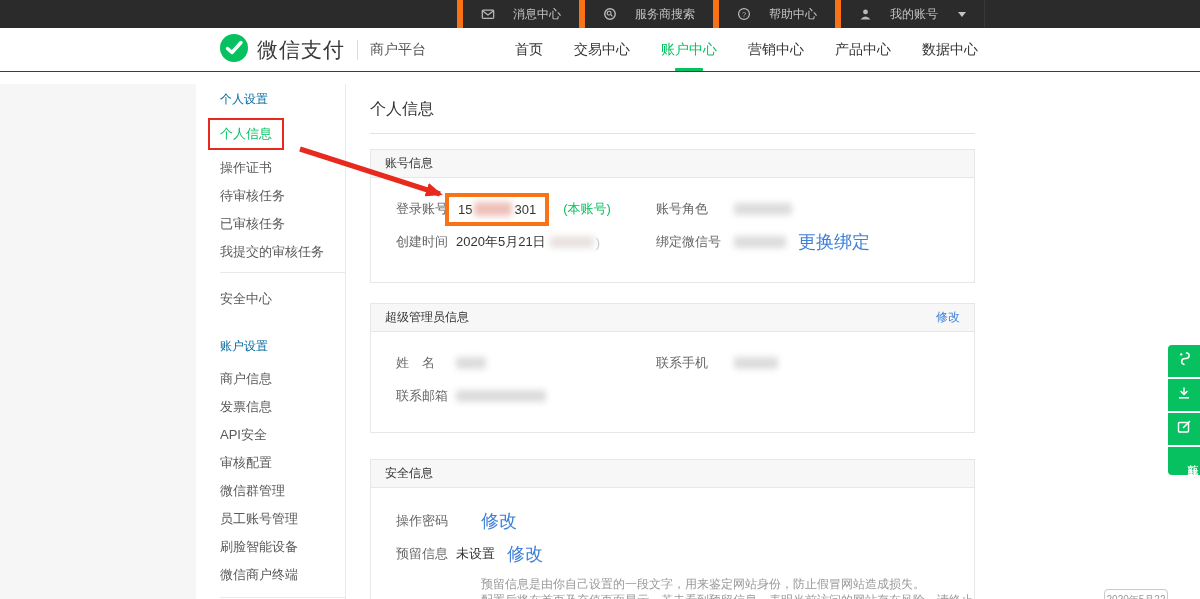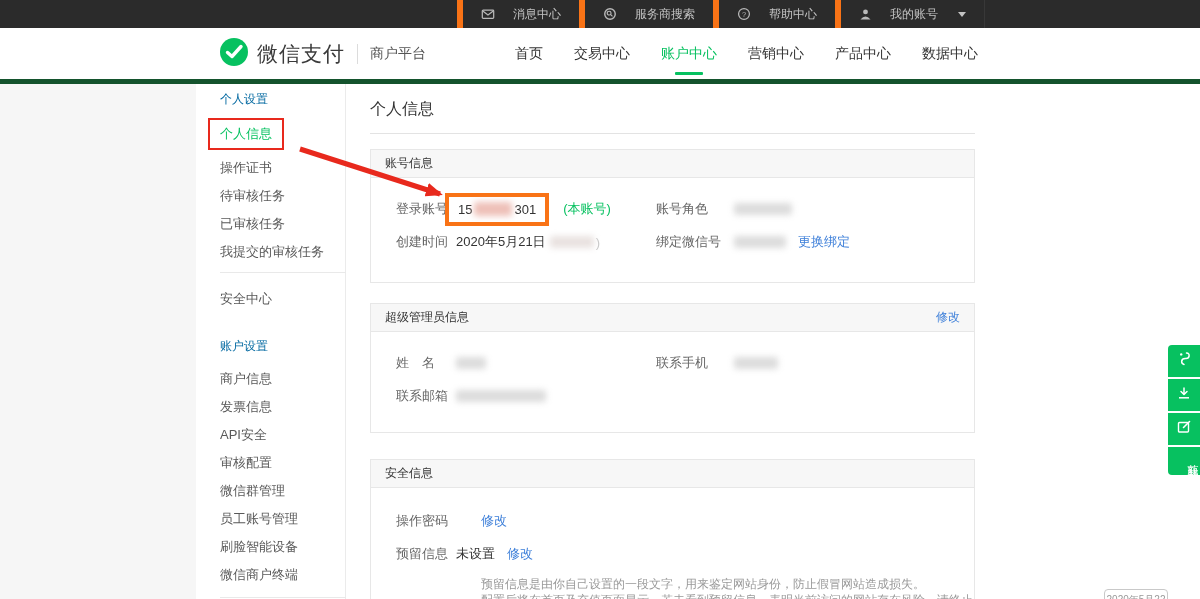--- a/index.html
+++ b/index.html
@@ -14,21 +14,21 @@
   .topbar-inner { position:absolute; right:215px; top:0; height:28px; display:flex; align-items:stretch; }
   .topbar-item {
     display:flex; align-items:center; gap:18px; padding:0 18px; cursor:pointer;
     font-size:12px; color:#c3c3c3; border-left:6px solid #f97316;
   }
   .topbar-item:last-child { border-right:1px solid #383838; }
   .topbar-item svg { display:block; }
   .caret-down { width:0; height:0; border-left:4px solid transparent; border-right:4px solid transparent; border-top:5px solid #c3c3c3; margin-left:2px; }
 
   
-  .header { position:absolute; left:0; top:28px; width:1200px; height:56px; background:#fff; border-bottom:5px solid #14532d; }
+  .header { position:absolute; left:0; top:28px; width:1200px; height:44px; background:#fff; border-bottom:1px solid #14532d; }
   .header-inner { position:relative; width:770px; margin:0 auto; height:100%; }
   .brand { position:absolute; left:4px; top:0; height:100%; display:flex; align-items:center; }
   .brand-logo { margin-right:8px; }
   .brand-name { font-size:21px; color:#3a3a3a; letter-spacing:1px; }
   .brand-sep { width:1px; height:20px; background:#dcdcdc; margin:0 12px; }
   .brand-portal { font-size:14px; color:#555; }
   .main-nav { position:absolute; right:0; top:0; height:100%; display:flex; align-items:center; gap:17px;text-align:right; }
   .nav-item { position:relative; font-size:14px; color:#333; padding:19px 7px; cursor:pointer; text-decoration:none; }
   .nav-item.active { color:#07C160; }
   .nav-item.active::after {
@@ -68,21 +68,21 @@
   }
   .section-body { padding:16px 0 22px 25px; }
   .section-body.pad2 { padding:16px 0 18px 25px; }
   .section-body.pad3 { padding:18px 0 24px 25px; }
   .row { display:flex; align-items:center; height:30px; margin-bottom:3px; font-size:13px; }
   .col1 { width:260px; display:flex; align-items:center; }
   .col2 { flex:1; display:flex; align-items:center; }
   .f-label { width:60px; color:#666; flex-shrink:0; }
   .f-label.wide { width:78px; }
   .f-value { color:#333; }
-  .link { color:#3d7fd9; cursor:pointer; text-decoration:none; font-size:13px; }
+  .link { color:#3d7fd9; cursor:pointer; text-decoration:none; font-size:18px; }
   .link.sm { font-size:12px; }
   .tag-green { color:#07C160; margin-left:8px; }
 
   
   .blur { display:inline-block; height:12px; border-radius:2px; background:#dcdcdc; filter:blur(3px); }
   .blur.pink { background:#eec0b8; height:14px; }
   .paren-faint { color:#c9c9c9; margin-left:2px; }
 
   .redbox-value {
     display:inline-flex; align-items:center; border:4px solid #f97316;

